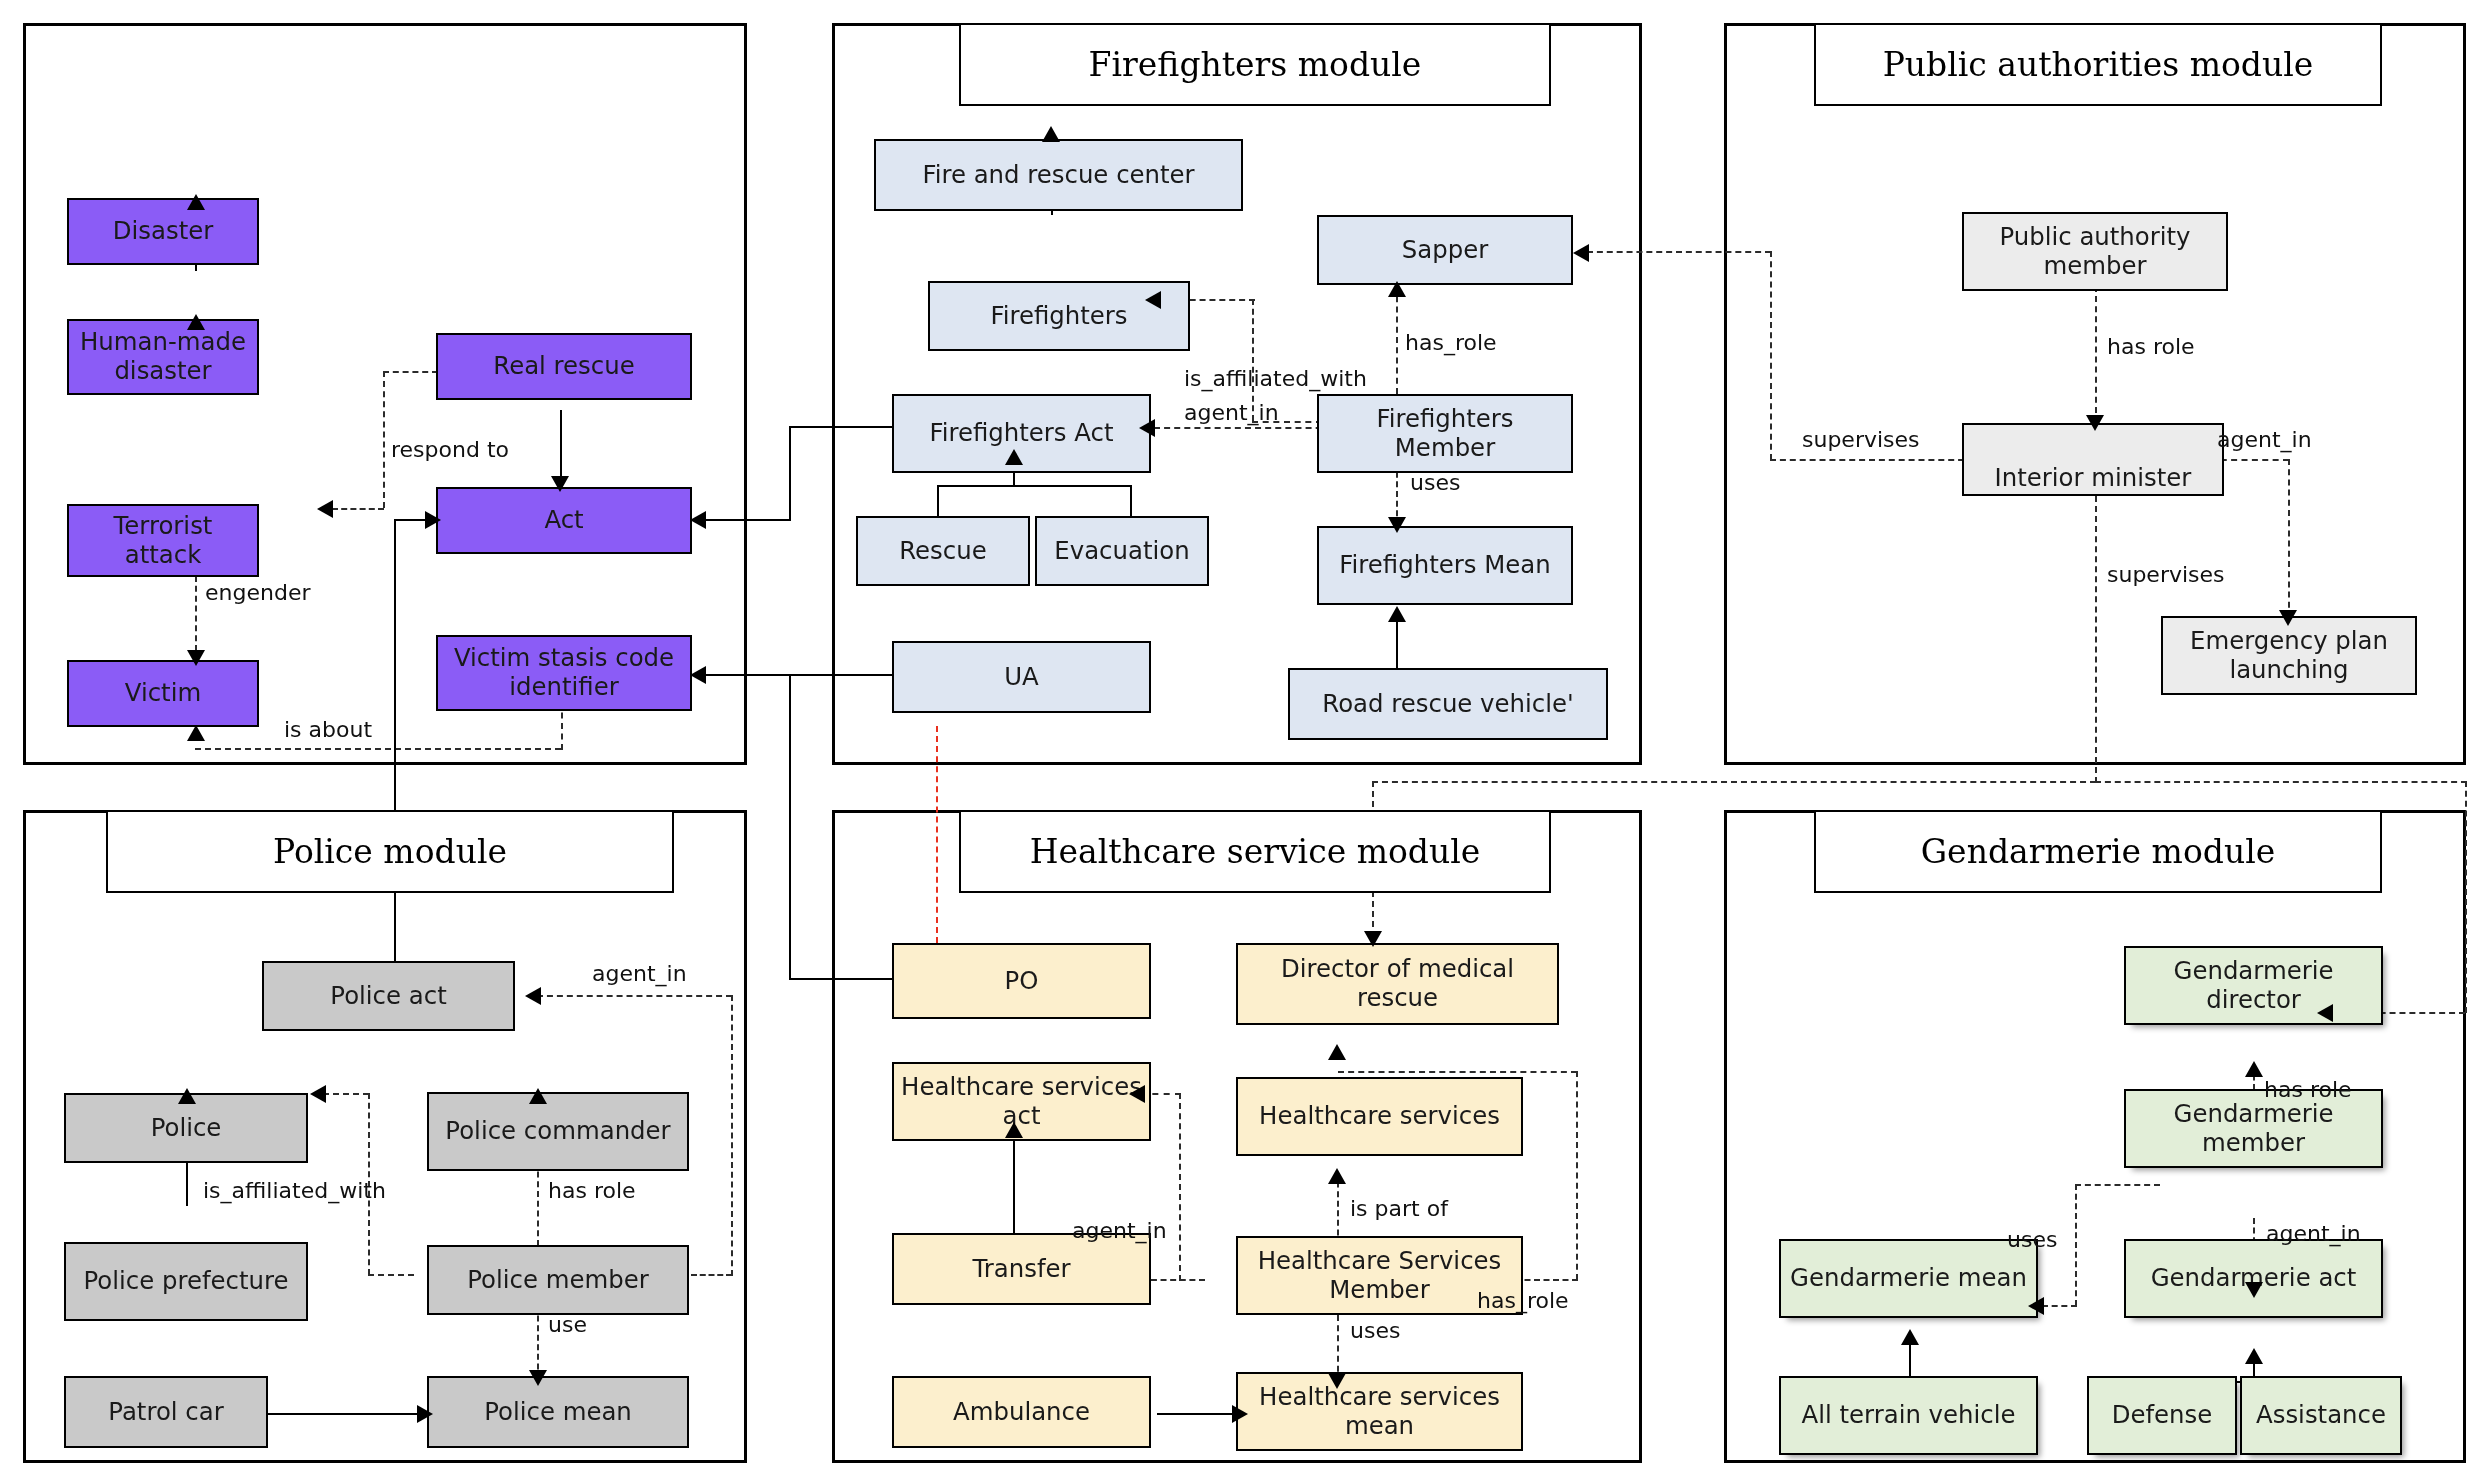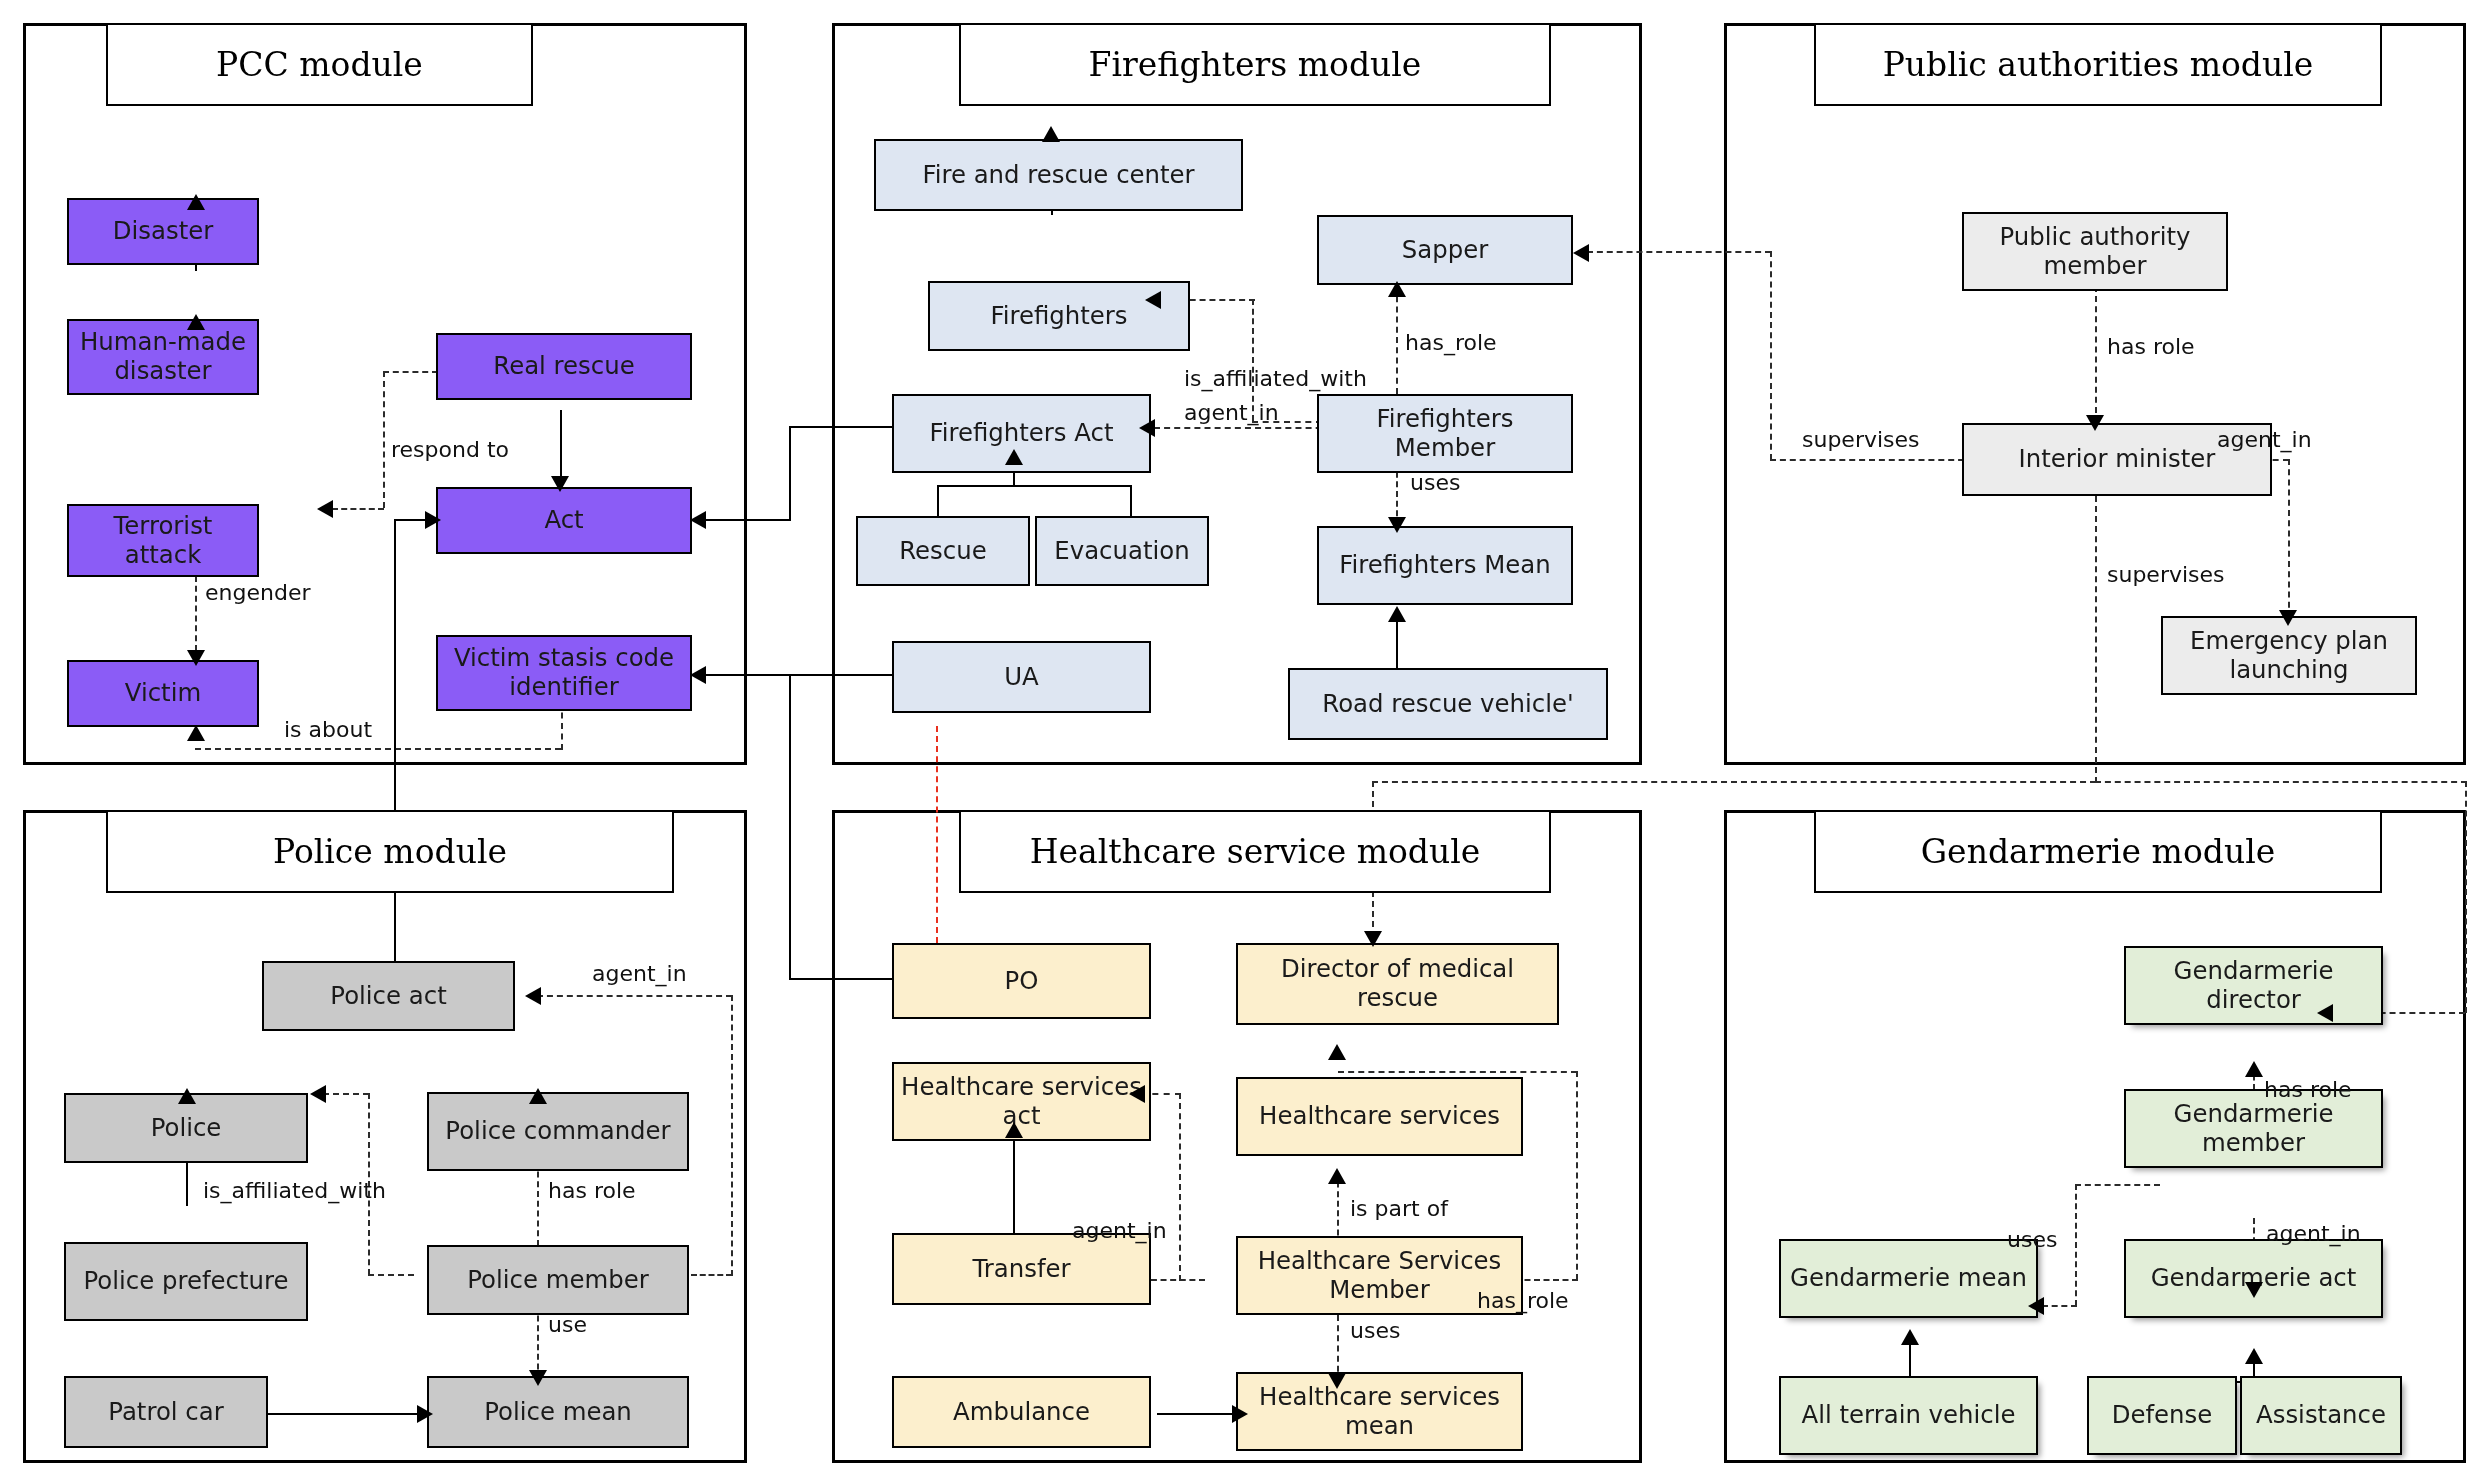--- a/index.html
+++ b/index.html
@@ -31,23 +31,20 @@
   .ar-dn{border-left:9.8px solid transparent;border-right:9.8px solid transparent;border-top:16px solid #000;}
   .ar-lf{border-top:9.8px solid transparent;border-bottom:9.8px solid transparent;border-right:16px solid #000;}
   .ar-rt{border-top:9.8px solid transparent;border-bottom:9.8px solid transparent;border-left:16px solid #000;}
 </style>
 </head>
 <body>
 
 <div id="stage">
 
   <div class="module" style="left:23px;top:22.6px;width:724px;height:742px;"></div>
-  <div class="module-title" style="left:106px;top:22.6px;width:427px;height:83px;">
-      <span>PCC module</span>
-    </div>
 
   <div class="module" style="left:832px;top:22.6px;width:810px;height:742px;"></div>
   <div class="module-title" style="left:959px;top:22.6px;width:592px;height:83px;">
       <span>Firefighters module</span>
     </div>
 
   <div class="module" style="left:1724px;top:22.6px;width:742px;height:742px;"></div>
   <div class="module-title" style="left:1814px;top:22.6px;width:568px;height:83px;">
       <span>Public authorities module</span>
     </div>
@@ -213,21 +210,21 @@
   <div class="lbl" style="left:2107px;top:562px;">supervises</div>
 
   <div class="edge hd" style="left:2095px;top:781px;width:372px;"></div>
   <div class="edge vd" style="left:2465px;top:781px;height:232px;"></div>
   <div class="edge hd" style="left:2330px;top:1012px;width:135px;"></div>
   <div class="ar ar-lf" style="left:2317px;top:1004px;"></div>
 
   <div class="node n-pub" style="left:1962px;top:212px;width:266px;height:79px;">
       <span>Public authority member</span>
     </div>
-  <div class="node n-pub" style="left:1962px;top:423px;width:310px;height:73px;">
+  <div class="node n-pub" style="left:1962px;top:423px;width:262px;height:73px;align-items:flex-end;">
       <span>Interior minister</span>
     </div>
   <div class="node n-pub" style="left:2161px;top:616px;width:256px;height:79px;">
       <span>Emergency plan launching</span>
     </div>
 
   <div class="edge hd" style="left:537px;top:995px;width:195px;"></div>
   <div class="edge vd" style="left:731px;top:995px;height:281px;"></div>
   <div class="edge hd" style="left:691px;top:1274px;width:41px;"></div>
   <div class="ar ar-lf" style="left:525px;top:987px;"></div>

